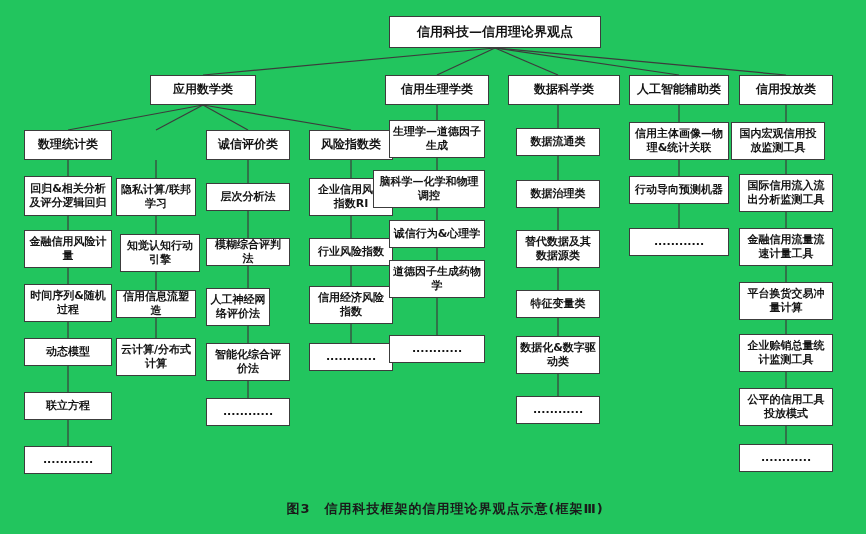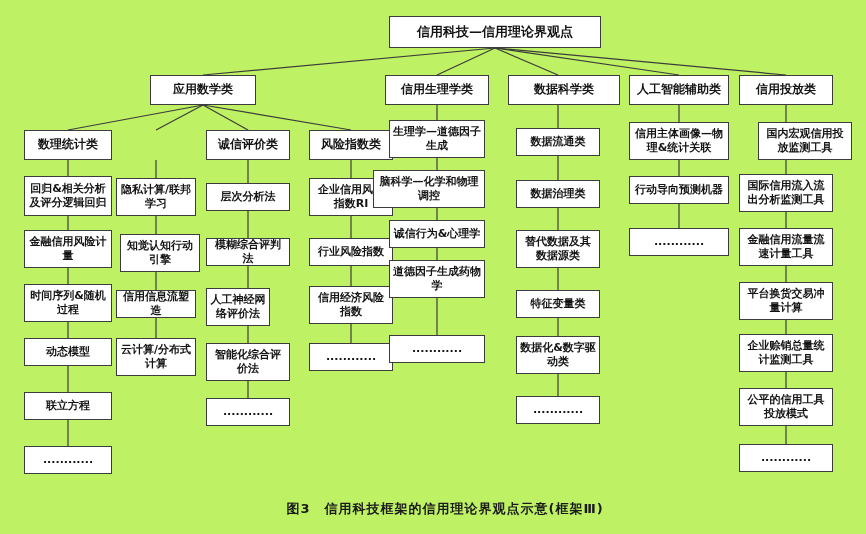--- a/index.html
+++ b/index.html
@@ -5,21 +5,21 @@
   html, body {
     margin: 0;
     padding: 0;
     background: #ffffff;
     font-family: "DejaVu Sans", "Liberation Sans", sans-serif;
   }
   .stage {
     position: relative;
     width: 866px;
     height: 534px;
-    background: #bef264;
+    background: #22c55e;
     overflow: hidden;
   }
   .connectors {
     position: absolute;
     left: 0;
     top: 0;
     z-index: 0;
   }
   .node {
     position: absolute;
@@ -131,21 +131,21 @@
   <div class="node" style="left:516px;top:180px;width:84px;height:28px">数据治理类</div>
   <div class="node" style="left:516px;top:230px;width:84px;height:38px">替代数据及其数据源类</div>
   <div class="node" style="left:516px;top:290px;width:84px;height:28px">特征变量类</div>
   <div class="node" style="left:516px;top:336px;width:84px;height:38px">数据化&amp;数字驱动类</div>
   <div class="node" style="left:516px;top:396px;width:84px;height:28px">............</div>
 
   <div class="node" style="left:629px;top:122px;width:100px;height:38px">信用主体画像—物理&amp;统计关联</div>
   <div class="node" style="left:629px;top:176px;width:100px;height:28px">行动导向预测机器</div>
   <div class="node" style="left:629px;top:228px;width:100px;height:28px">............</div>
 
-  <div class="node" style="left:758px;top:122px;width:94px;height:38px">国内宏观信用投放监测工具</div>
+  <div class="node" style="left:731px;top:122px;width:94px;height:38px">国内宏观信用投放监测工具</div>
   <div class="node" style="left:739px;top:174px;width:94px;height:38px">国际信用流入流出分析监测工具</div>
   <div class="node" style="left:739px;top:228px;width:94px;height:38px">金融信用流量流速计量工具</div>
   <div class="node" style="left:739px;top:282px;width:94px;height:38px">平台换货交易冲量计算</div>
   <div class="node" style="left:739px;top:334px;width:94px;height:38px">企业赊销总量统计监测工具</div>
   <div class="node" style="left:739px;top:388px;width:94px;height:38px">公平的信用工具投放模式</div>
   <div class="node" style="left:739px;top:444px;width:94px;height:28px">............</div>
 
   <div class="caption">图3　信用科技框架的信用理论界观点示意(框架Ⅲ)</div>
 
 </div>

